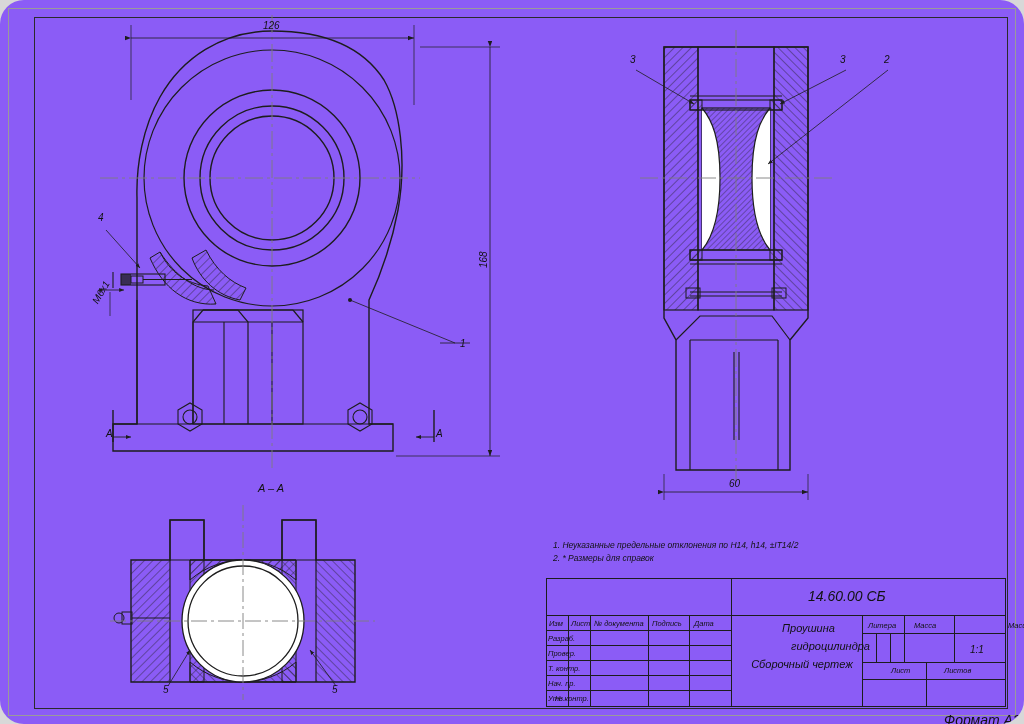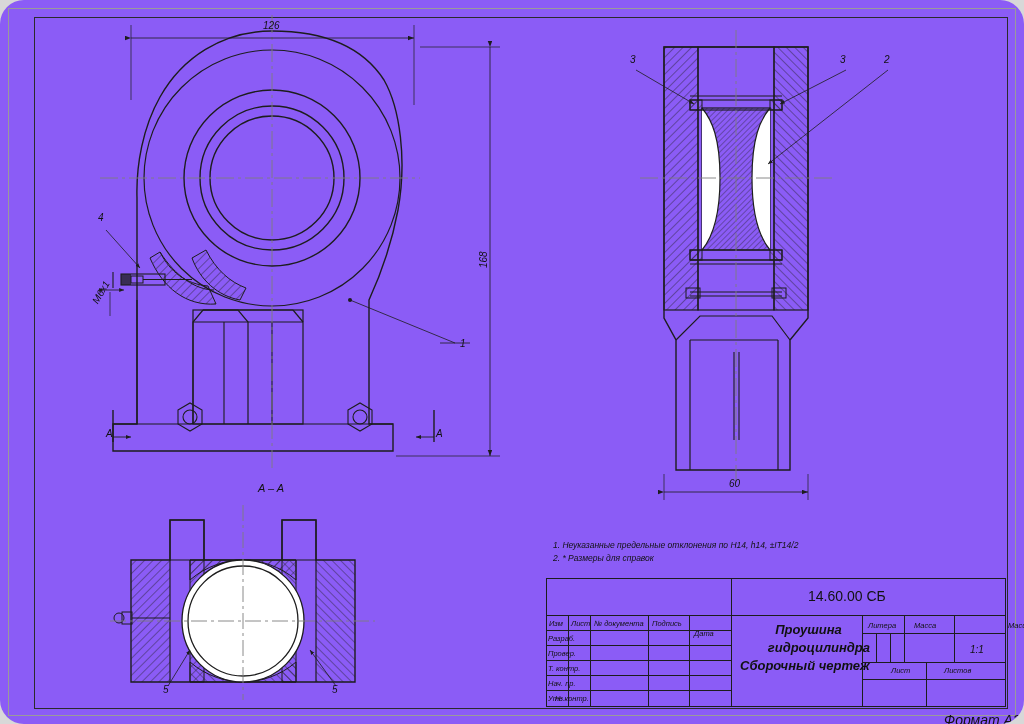--- a/index.html
+++ b/index.html
@@ -9,22 +9,22 @@
   }
   .frame-outer{position:absolute;left:8px;top:8px;width:1006px;height:706px;border:1px solid #9a9a9a;}
   .frame-inner{position:absolute;left:34px;top:17px;width:972px;height:690px;border:1.6px solid #2b2b2b;}
   .ln{position:absolute;background:#1d1d1d;}
   .txt{position:absolute;color:#111;font-size:9px;white-space:nowrap;font-family:"Liberation Sans",sans-serif;}
   .dim{font-size:10px;font-style:italic;}
   svg{position:absolute;left:0;top:0;overflow:visible;}
   
   .tb{position:absolute;left:546px;top:578px;width:460px;height:129px;}
   .tbtxt{position:absolute;font-size:7.5px;color:#111;white-space:nowrap;font-style:italic;}
-  .tbtitle{position:absolute;font-size:14px;color:#111;white-space:nowrap;}
-  .tbname{position:absolute;font-size:13px;color:#111;font-style:italic;white-space:nowrap;text-align:center;font-weight:bold;}
+  .tbtitle{position:absolute;font-size:14px;color:#111;font-style:italic;white-space:nowrap;}
+  .tbname{position:absolute;font-size:11px;color:#111;font-style:italic;white-space:nowrap;text-align:center;}
   .note{position:absolute;font-size:8.5px;color:#111;white-space:nowrap;font-style:italic;}
   .fmt{position:absolute;font-size:14px;color:#111;font-style:italic;}
   .lbl{position:absolute;font-size:10px;color:#111;font-style:italic;}
 </style>
 </head>
 <body>
 
 <div id="sheet">
 
   <div class="frame-outer"></div>
@@ -278,21 +278,21 @@
     <div class="tbtitle" style="left:262px;top:10px;">14.60.00 СБ</div>
 
     <div class="tbname" style="left:215px;top:44px;width:95px;text-align:center;">Проушина</div>
     <div class="tbname" style="left:212px;top:62px;width:112px;text-align:right;">гидроцилиндра</div>
     <div class="tbname" style="left:194px;top:80px;width:124px;">Сборочный чертеж</div>
 
     <div class="tbtxt" style="left:3px;top:41px;">Изм</div>
     <div class="tbtxt" style="left:25px;top:41px;">Лист</div>
     <div class="tbtxt" style="left:48px;top:41px;">№ документа</div>
     <div class="tbtxt" style="left:106px;top:41px;">Подпись</div>
-    <div class="tbtxt" style="left:148px;top:51px;">Дата</div>
+    <div class="tbtxt" style="left:148px;top:41px;">Дата</div>
 
     <div class="tbtxt" style="left:2px;top:56px;">Разраб.</div>
     <div class="tbtxt" style="left:2px;top:71px;">Провер.</div>
     <div class="tbtxt" style="left:2px;top:86px;">Т. контр.</div>
     <div class="tbtxt" style="left:2px;top:101px;">Нач.  пр.</div>
     <div class="tbtxt" style="left:9px;top:116px;">Н. контр.</div>
 
     <div class="tbtxt" style="left:322px;top:43px;">Литера</div>
     <div class="tbtxt" style="left:368px;top:43px;">Масса</div>
     <div class="tbtxt" style="left:414px;top:43px;padding-left:48px;">Масштаб</div>

